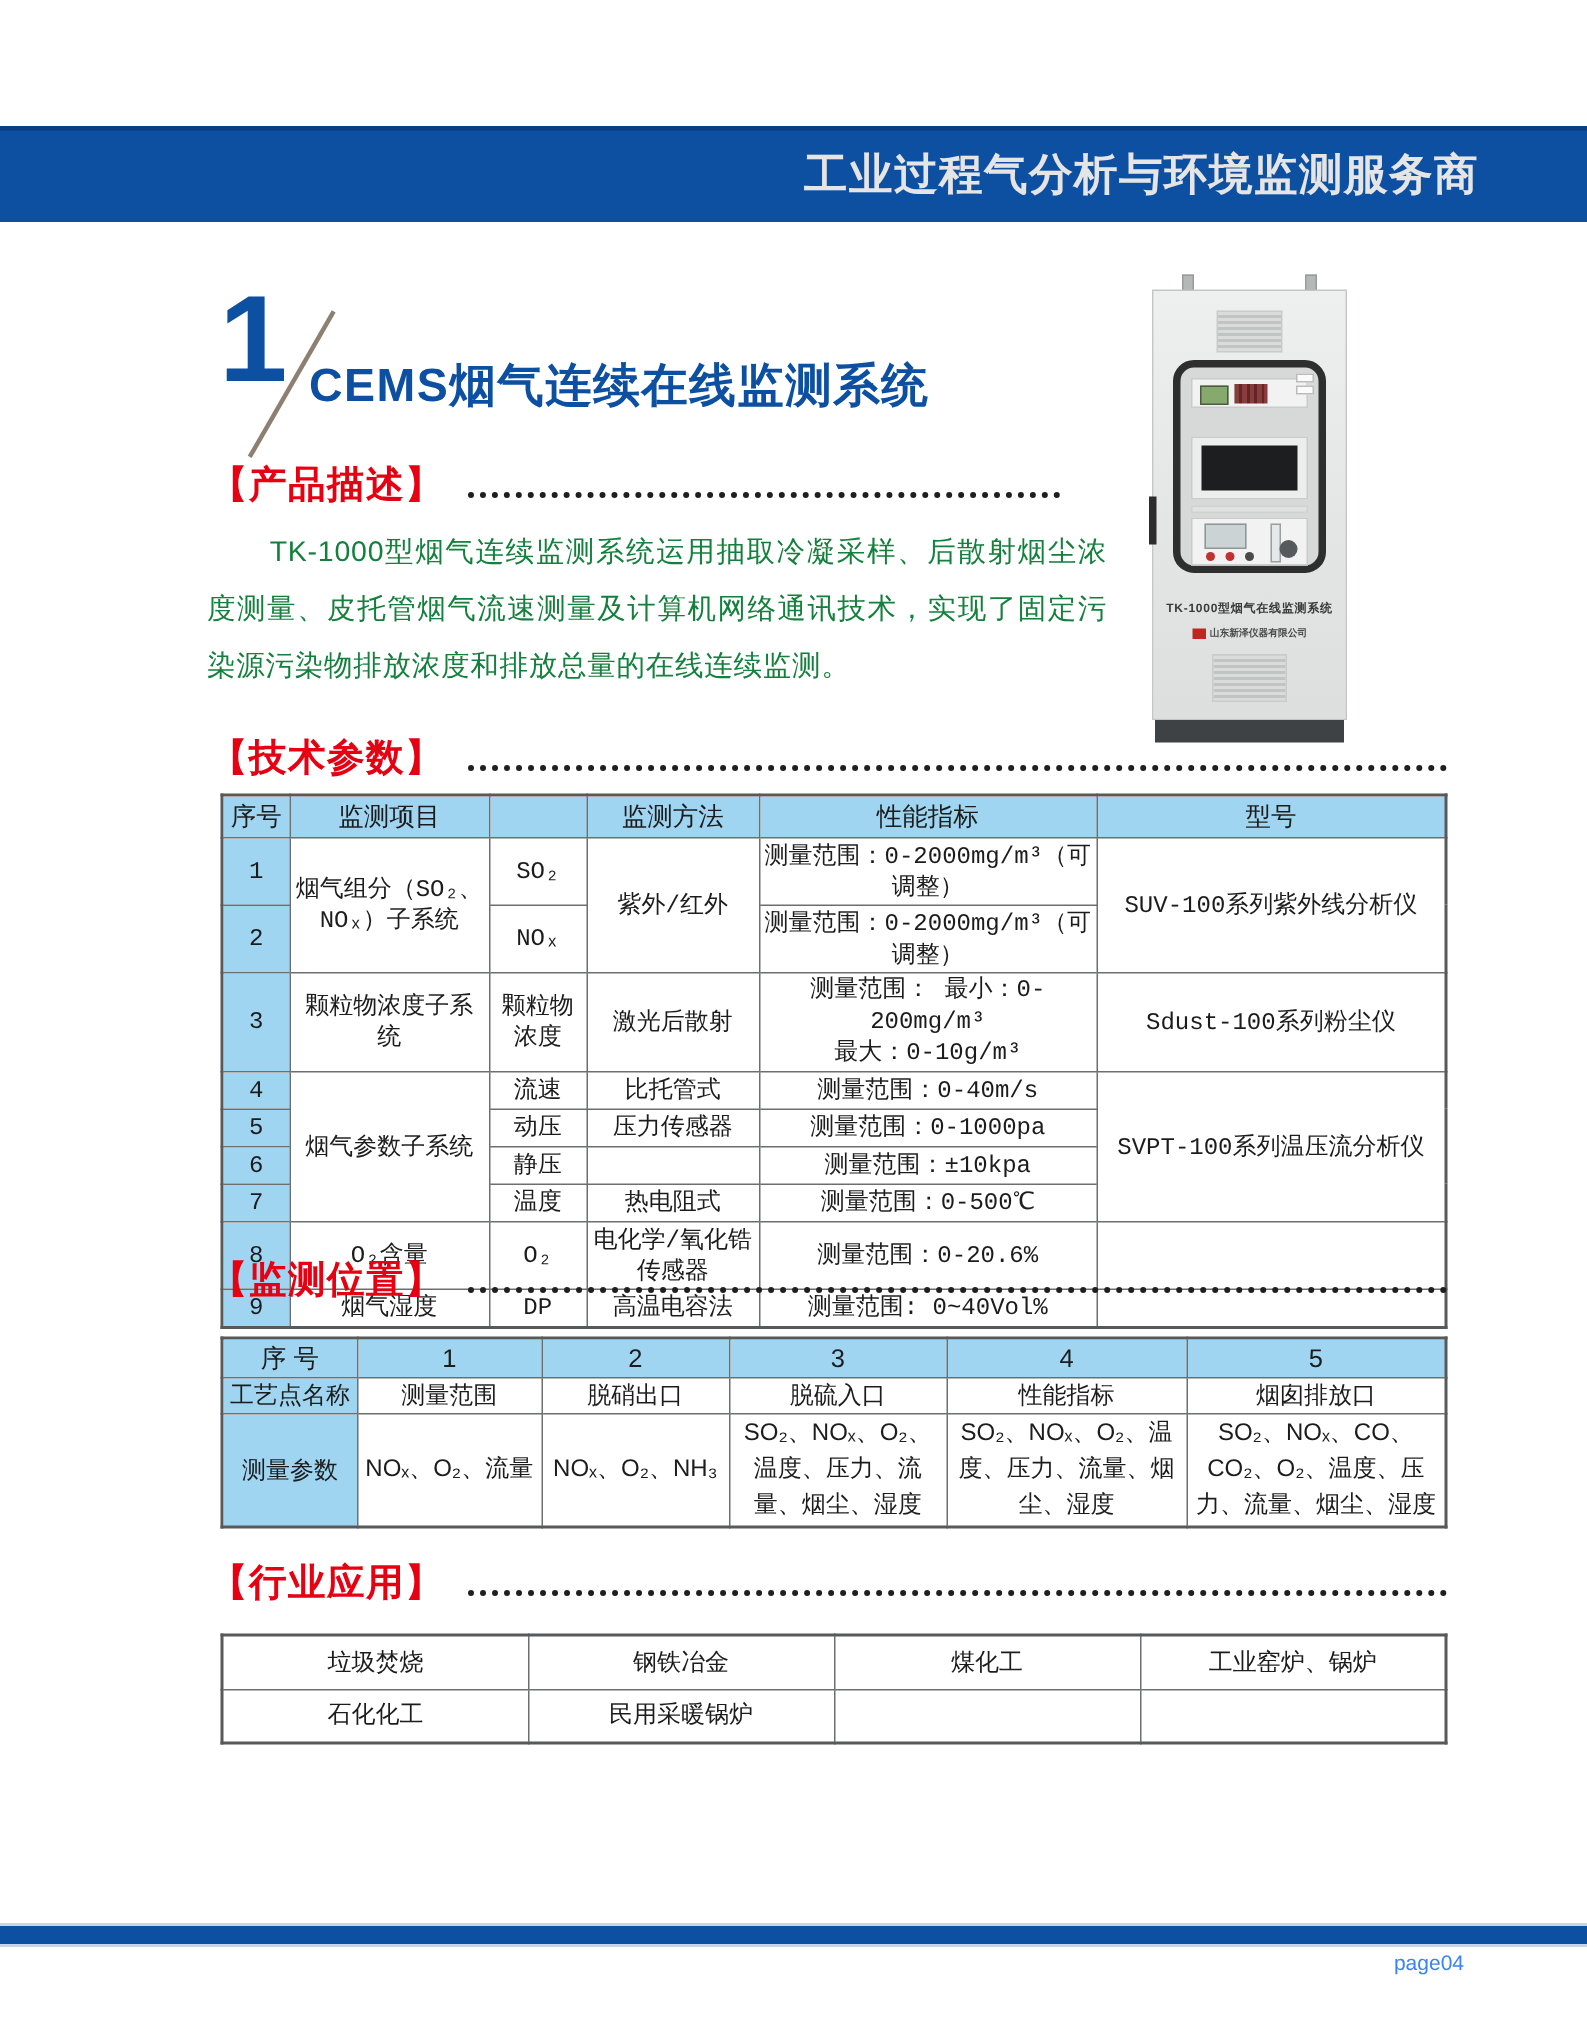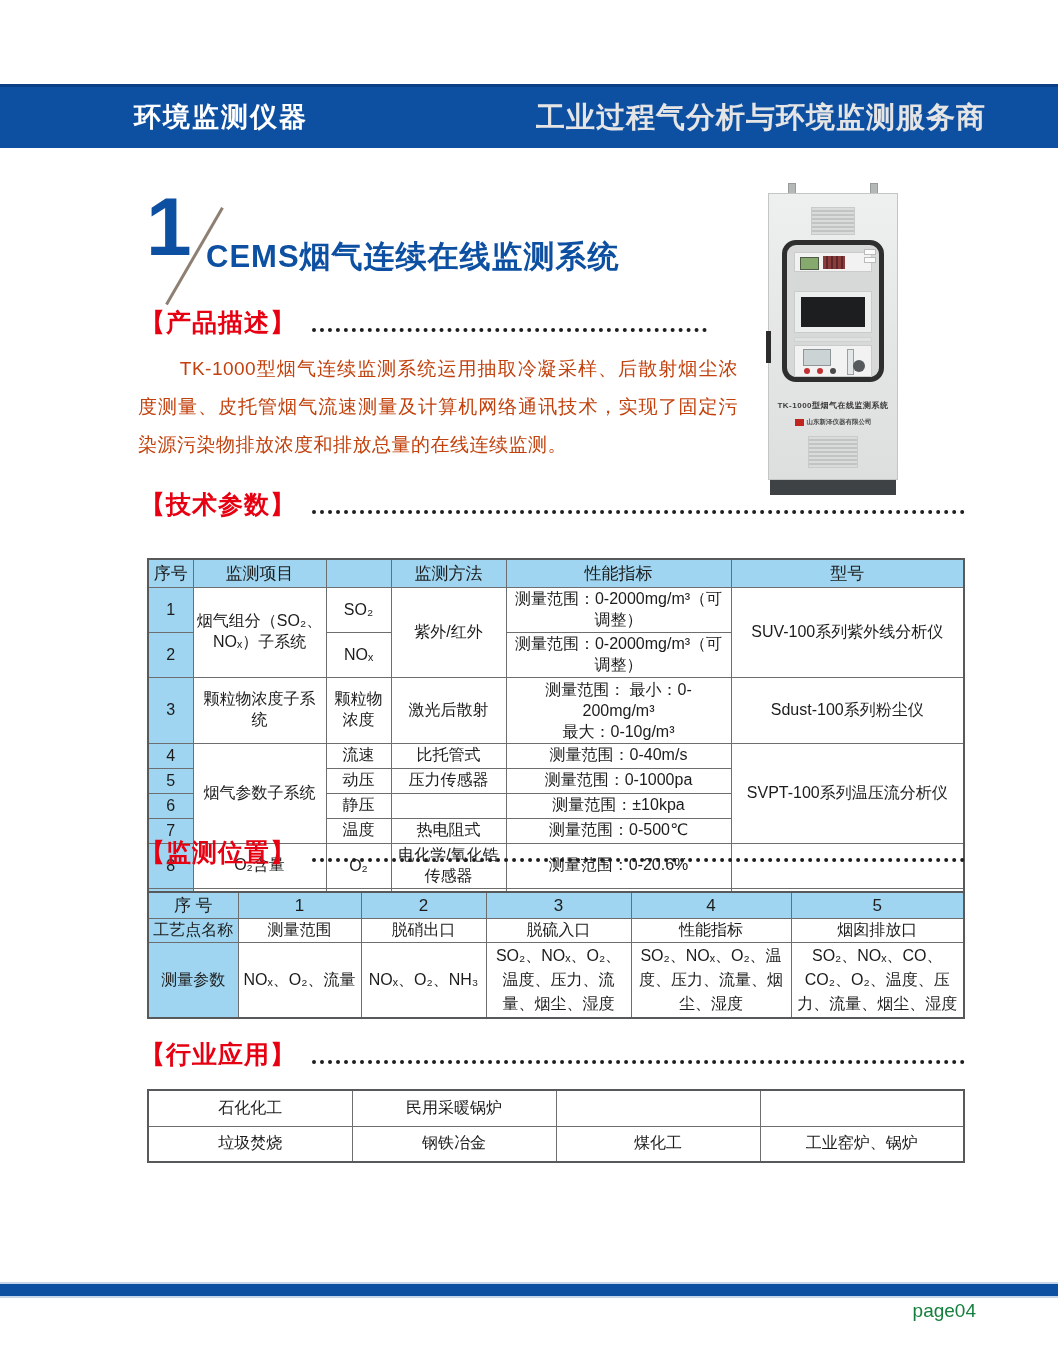--- a/index.html
+++ b/index.html
@@ -44,39 +44,39 @@
   .sec-head .dots{
     flex:1;border-bottom:4px dotted #1f1f1f;margin-left:16px;margin-bottom:7px;height:0;
   }
   #desc-head{left:140px;top:306px;width:567px;}
   #tech-head{left:140px;top:488px;width:825px;}
   #pos-head {left:140px;top:836px;width:825px;}
   #app-head {left:140px;top:1038px;width:825px;}
 
   
   .desc{
-    left:138px;top:350px;width:600px;font-size:19px;line-height:38px;color:#c2410c;
+    left:138px;top:350px;width:600px;font-size:19px;line-height:38px;color:#15803d;
     text-align:justify;text-indent:2.2em;letter-spacing:0.5px;
   }
 
   
   table{border-collapse:collapse;table-layout:fixed;}
   .tbl{border:2px solid #58595b;}
   .tbl td,.tbl th{
     border:1px solid #6d6e70;text-align:center;vertical-align:middle;
     font-size:16px;font-weight:normal;padding:1px 3px;box-sizing:border-box;
     overflow:hidden;
   }
   .tbl th{background:#9fd5f0;font-size:17px;}
   .blue{background:#9fd5f0;}
   .small{font-size:12px;letter-spacing:0;padding:1px 1px;}
   .preline{white-space:pre-line;line-height:21px;}
   .dense{font-size:15.5px;line-height:24px;padding:2px 4px;letter-spacing:0;}
 
-  #tech-table{left:147px;top:558px;width:816px;}
+  #tech-table{left:147px;top:529px;width:816px;font-family:Liberation Mono, monospace;}
   #tech-table col.c1{width:45px;}  #tech-table col.c2{width:133px;}
   #tech-table col.c3{width:65px;}  #tech-table col.c4{width:115px;}
   #tech-table col.c5{width:225px;} #tech-table col.c6{width:233px;}
   .h28{height:28px;} .h26{height:26px;} .h46{height:46px;} .h25{height:25px;}
 
   #pos-table{left:147px;top:891px;width:816px;}
   #pos-table col.p0{width:90px;}  #pos-table col.p1{width:123px;}
   #pos-table col.p2{width:125px;} #pos-table col.p3{width:145px;}
   #pos-table col.p4{width:160px;} #pos-table col.p5{width:173px;}
   .h30{height:16px;} .h62{height:62px;}
@@ -127,27 +127,26 @@
   .brand-logo{display:inline-block;width:9px;height:7px;background:#c0261f;}
   .cab-brand span.txt{font-size:6.5px;color:#4a4a4a;font-weight:bold;}
   .cab-base{position:absolute;left:2px;top:297px;width:126px;height:15px;background:#3f4244;}
   .handle{position:absolute;left:-2px;top:148px;width:5px;height:32px;background:#2c2c2c;}
 
   
   .footer-bar{
     left:0;top:1282px;width:1058px;height:12px;background:#0d4fa1;
     border-top:2px solid #c6d6ea;border-bottom:2px solid #c6d6ea;box-sizing:content-box;
   }
-  .page-num{right:82px;top:1300px;font-size:19px;color:#15803d;}
+  .page-num{right:82px;top:1300px;font-size:14px;color:#3b82f6;}
 </style>
 </head>
 <body>
 
 <div class="abs banner">
-  <div class="banner-left">环境监测仪器</div>
   <div class="banner-right">工业过程气分析与环境监测服务商</div>
 </div>
 
 <div class="abs big-number">1</div>
 <div class="abs slash"></div>
 <div class="abs page-title">CEMS烟气连续在线监测系统</div>
 
 <div class="abs cabinet">
   <div class="hook hook-l"></div>
   <div class="hook hook-r"></div>
@@ -331,28 +330,28 @@
 
 <table class="abs tbl" id="app-table">
   <colgroup>
       <col>
       <col>
       <col>
       <col>
     </colgroup>
   <tbody>
   <tr class="h36">
-    <td>石化化工</td>
-    <td>民用采暖锅炉</td>
-    <td></td>
-    <td></td>
-  </tr>
-  <tr class="h36">
     <td>垃圾焚烧</td>
     <td>钢铁冶金</td>
     <td>煤化工</td>
     <td>工业窑炉、锅炉</td>
   </tr>
+  <tr class="h36">
+    <td>石化化工</td>
+    <td>民用采暖锅炉</td>
+    <td></td>
+    <td></td>
+  </tr>
 </tbody>
   </table>
 
 <div class="abs footer-bar"></div>
 <div class="abs page-num">page04</div>
 
 </body></html>

